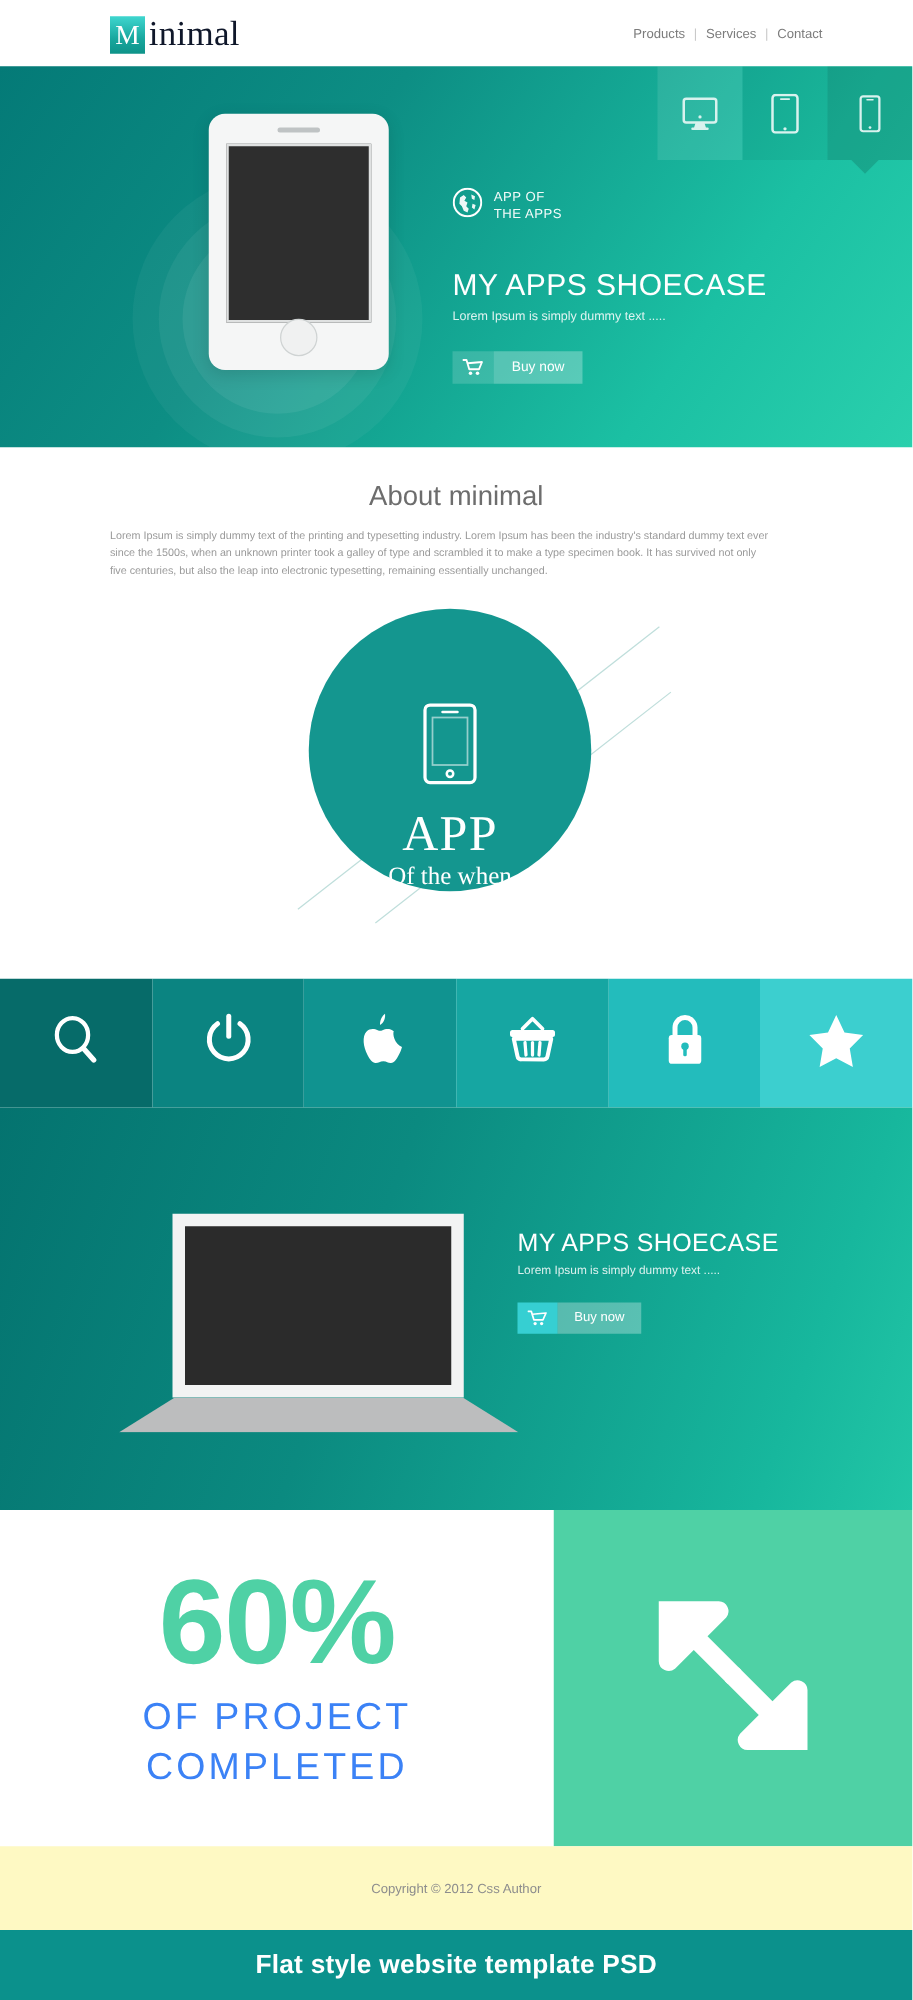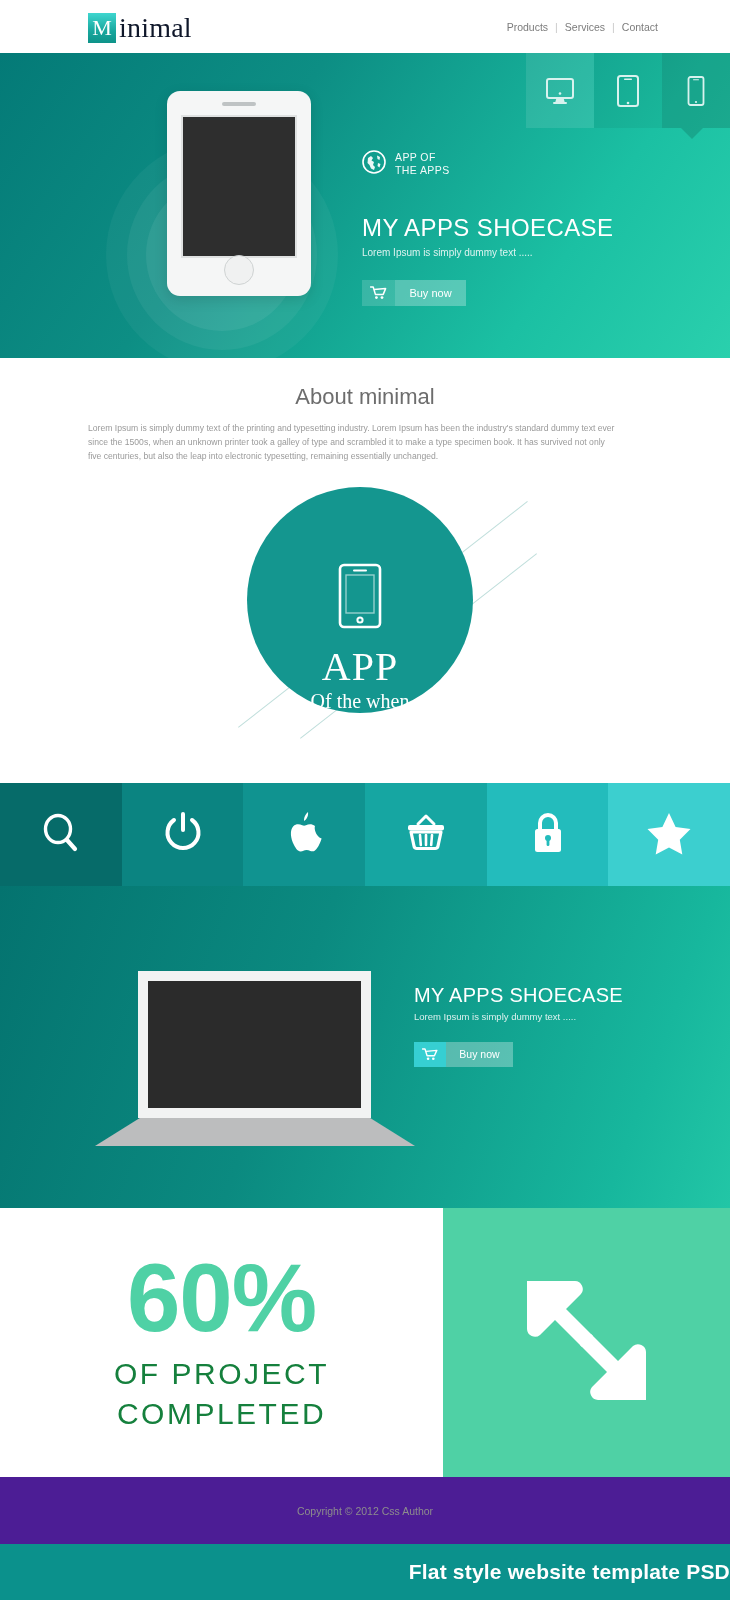--- a/index.html
+++ b/index.html
@@ -189,38 +189,38 @@
   .stat-left {
     position: absolute; left: 0; top: 0; width: 443px; height: 269px;
     background: #ffffff;
     display: flex; flex-direction: column; align-items: center; justify-content: center;
   }
   .stat-pct {
     font-size: 96px; line-height: 92px; font-weight: bold; color: #4fd1a5;
     letter-spacing: -1px;
   }
   .stat-l1, .stat-l2 {
-    font-size: 30px; line-height: 40px; color: #15803d; letter-spacing: 2.5px; font-weight: 300;
+    font-size: 30px; line-height: 40px; color: #3b82f6; letter-spacing: 2.5px; font-weight: 300;
   }
   .stat-l1 { margin-top: 10px; }
   .stat-right {
     position: absolute; left: 443px; top: 0; width: 287px; height: 269px;
     background: #4fd1a5;
     display: flex; align-items: center; justify-content: center;
   }
 
   
   .copyright {
     position: absolute; top: 1477px; left: 0; width: 730px; height: 67px;
-    background: #4c1d95; display: flex; align-items: center; justify-content: center;
+    background: #fef9c3; display: flex; align-items: center; justify-content: center;
     font-size: 10.5px; color: #8d8d8d;
   }
   .ribbon {
     position: absolute; top: 1544px; left: 0; width: 730px; height: 56px;
-    background: #0b918c; display: flex; align-items: center; justify-content: flex-end;
+    background: #0b918c; display: flex; align-items: center; justify-content: center;
   }
   .ribbon-text {
     color: #ffffff; font-size: 21px; font-weight: bold; letter-spacing: .2px;
   }
 </style>
 </head>
 <body>
 
 <div class="page">
 

